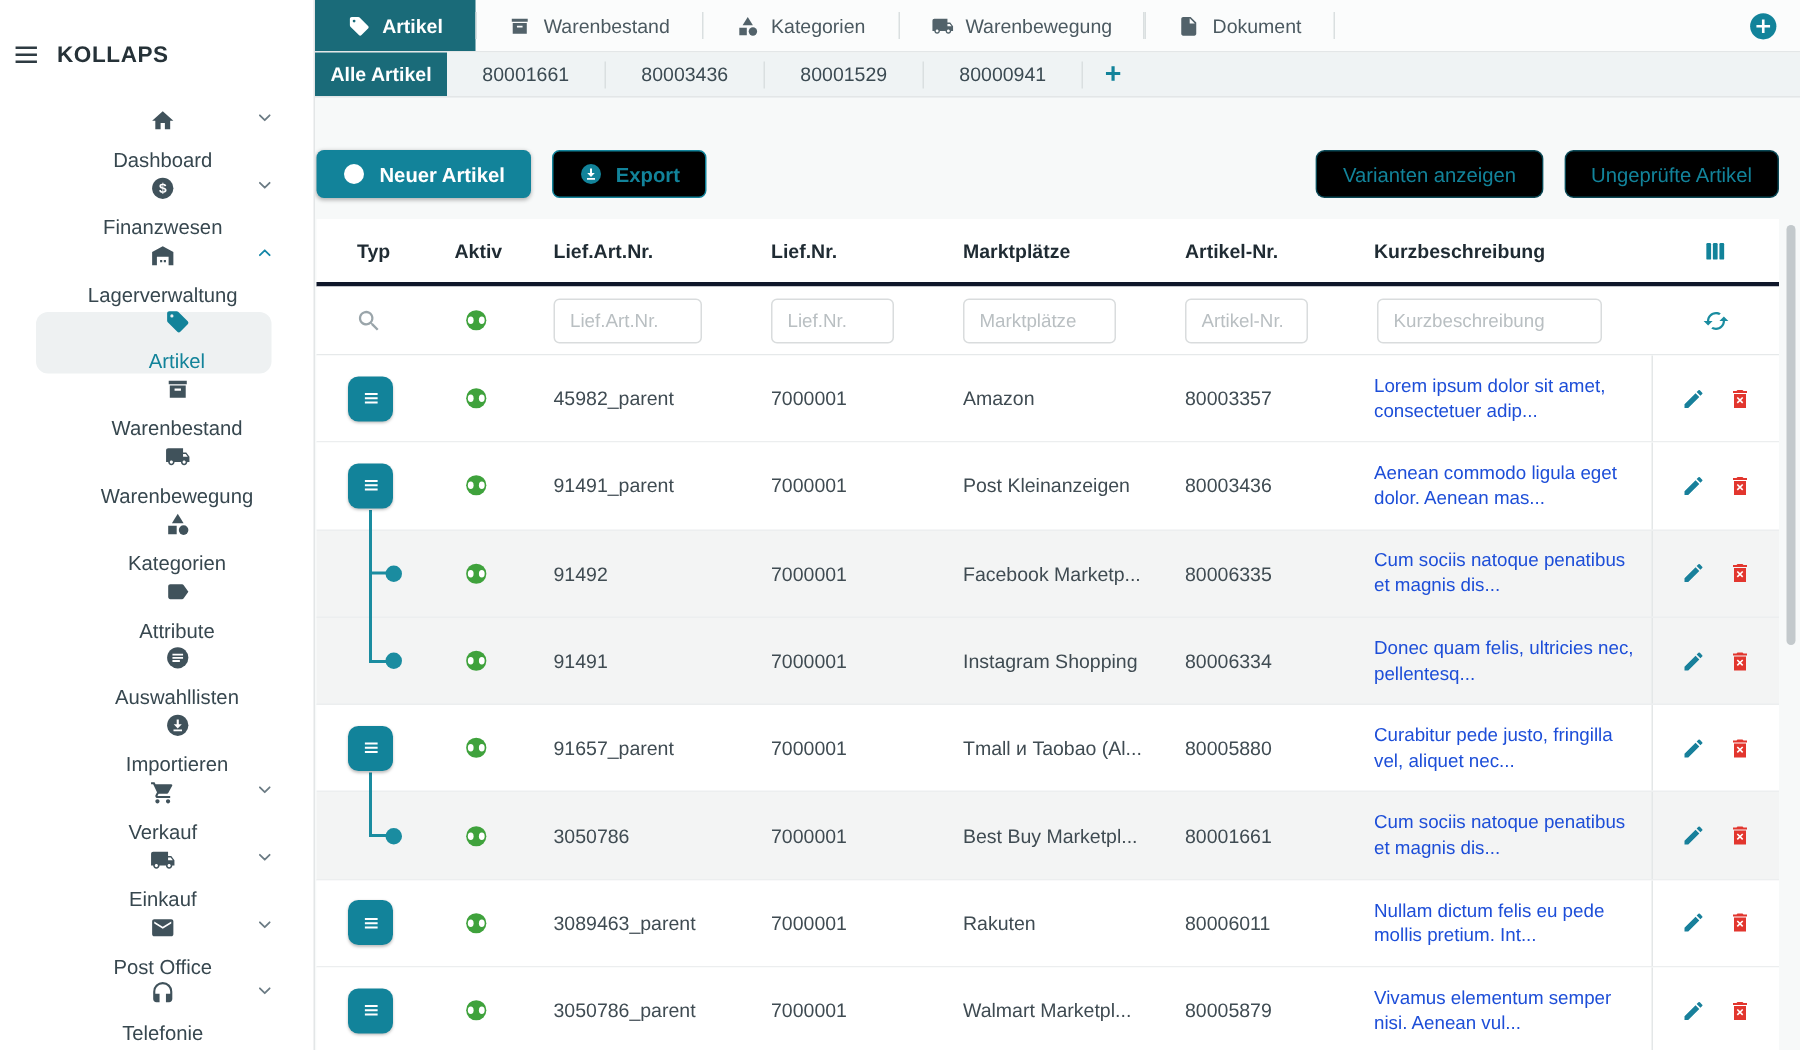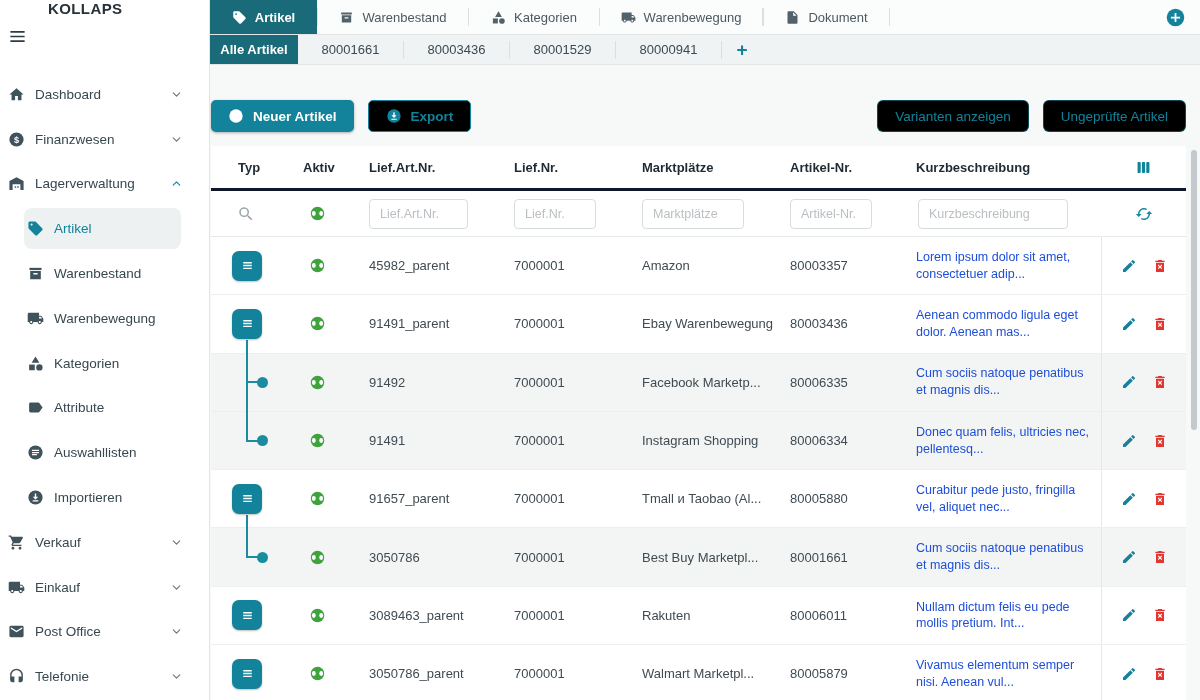--- a/index.html
+++ b/index.html
@@ -6,27 +6,27 @@
   html,body { width:1200px; height:700px; overflow:hidden; background:#fff;
     font-family:"Liberation Sans","DejaVu Sans",sans-serif; }
   :root{
     --teal:#12839A; --teal-dark:#1A6B79; --green:#3FA23C; --red:#E2362E;
     --rowgrey:#F3F4F4; --border:#E3E6E7; --text:#37474F;
   }
   .app{ display:flex; width:1200px; height:700px; }
 
   
   .sidebar{ width:210px; min-width:210px; background:#fff; border-right:1px solid var(--border); }
-  .brand{ height:72px; display:flex; gap:21px; padding-left:8px; }
+  .brand{ height:72px; display:flex; align-items:center; gap:11px; padding-left:8px; }
   .brand-name{ font-size:15px; font-weight:700; color:#263238; letter-spacing:.4px; }
   .ic{ display:inline-flex; align-items:center; justify-content:center; }
   .ic svg{ width:1em; height:1em; display:block; }
   .brand .ic{ font-size:19px; color:#2E3B42; cursor:pointer; }
   .nav-item{ height:44.8px; display:flex; align-items:center; gap:10px; padding-left:8px;
-    position:relative; cursor:pointer; }
+    position:relative; cursor:pointer;flex-direction:column; }
   .nav-item .ic{ font-size:17px; color:#40525B; z-index:1; }
   .nav-label{ font-size:13.5px; color:var(--text); z-index:1; }
   .nav-item.indent{ padding-left:27px; }
   .nav-item.active::before{ content:""; position:absolute; left:24px; right:28px; top:2px; bottom:2px;
     background:#EEF1F2; border-radius:8px; }
   .nav-item.active .ic, .nav-item.active .nav-label{ color:var(--teal); }
   .nav-item .chev{ position:absolute; right:26px; font-size:13px; color:#6B7B84; }
   .nav-item .chev.up{ color:#1587A8; }
 
   
@@ -488,21 +488,21 @@
               <span class="ic ">
                 <svg viewBox="0 0 24 24">
                   <circle cx="12" cy="12" r="9.5" fill="currentColor"></circle>
                   <ellipse cx="6.8" cy="12" rx="2.7" ry="3.5" fill="#fff"></ellipse>
                   <ellipse cx="17.2" cy="12" rx="2.7" ry="3.5" fill="#fff"></ellipse>
                 </svg>
               </span>
             </div>
             <div class="cell">91491_parent</div>
             <div class="cell">7000001</div>
-            <div class="cell">Ebay Warenbewegung</div>
+            <div class="cell">Post Kleinanzeigen</div>
             <div class="cell">80003436</div>
             <div class="cell kurz">Aenean commodo ligula eget dolor. Aenean mas...</div>
             <div class="actions">
               <span class="ic edit-ic">
                 <svg viewBox="0 0 24 24">
                   <path fill="currentColor" d="M3 17.25V21h3.75L17.81 9.94l-3.75-3.75L3 17.25zM20.71 7.04a.996.996 0 0 0 0-1.41l-2.34-2.34a.996.996 0 0 0-1.41 0l-1.83 1.83 3.75 3.75 1.83-1.83z"></path>
                 </svg>
               </span>
               <span class="ic del-ic">
                 <svg viewBox="0 0 24 24">

